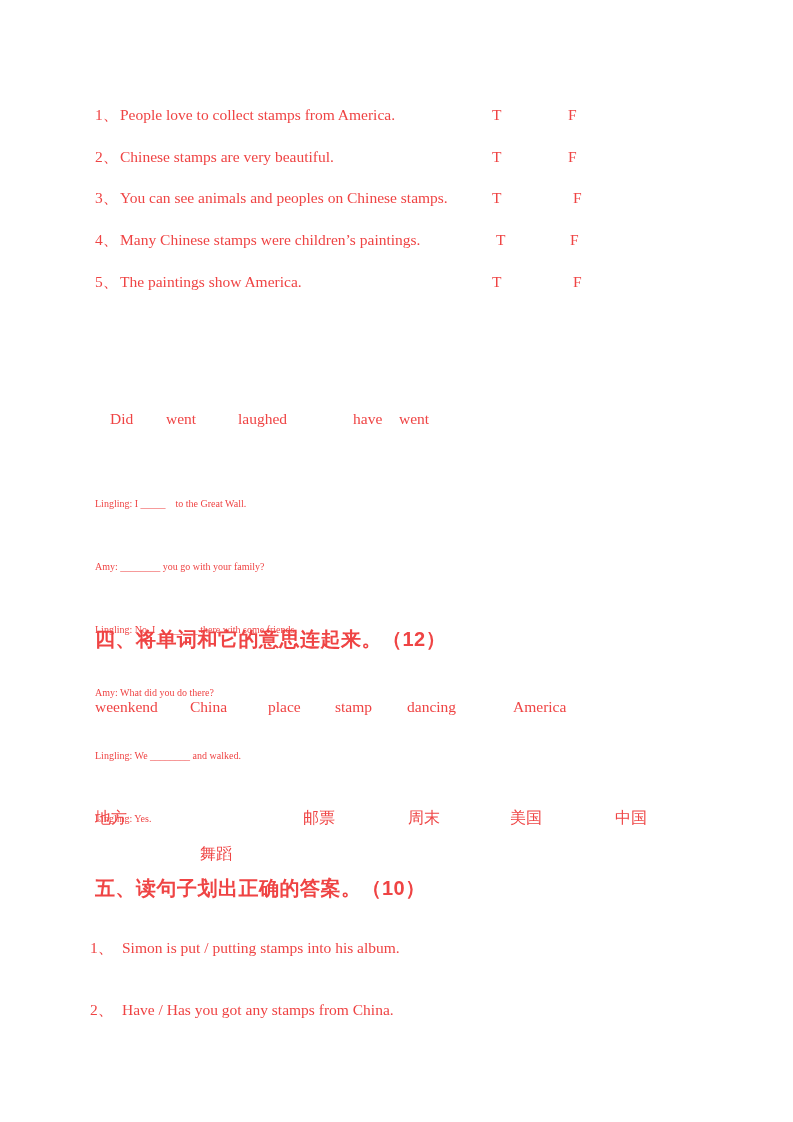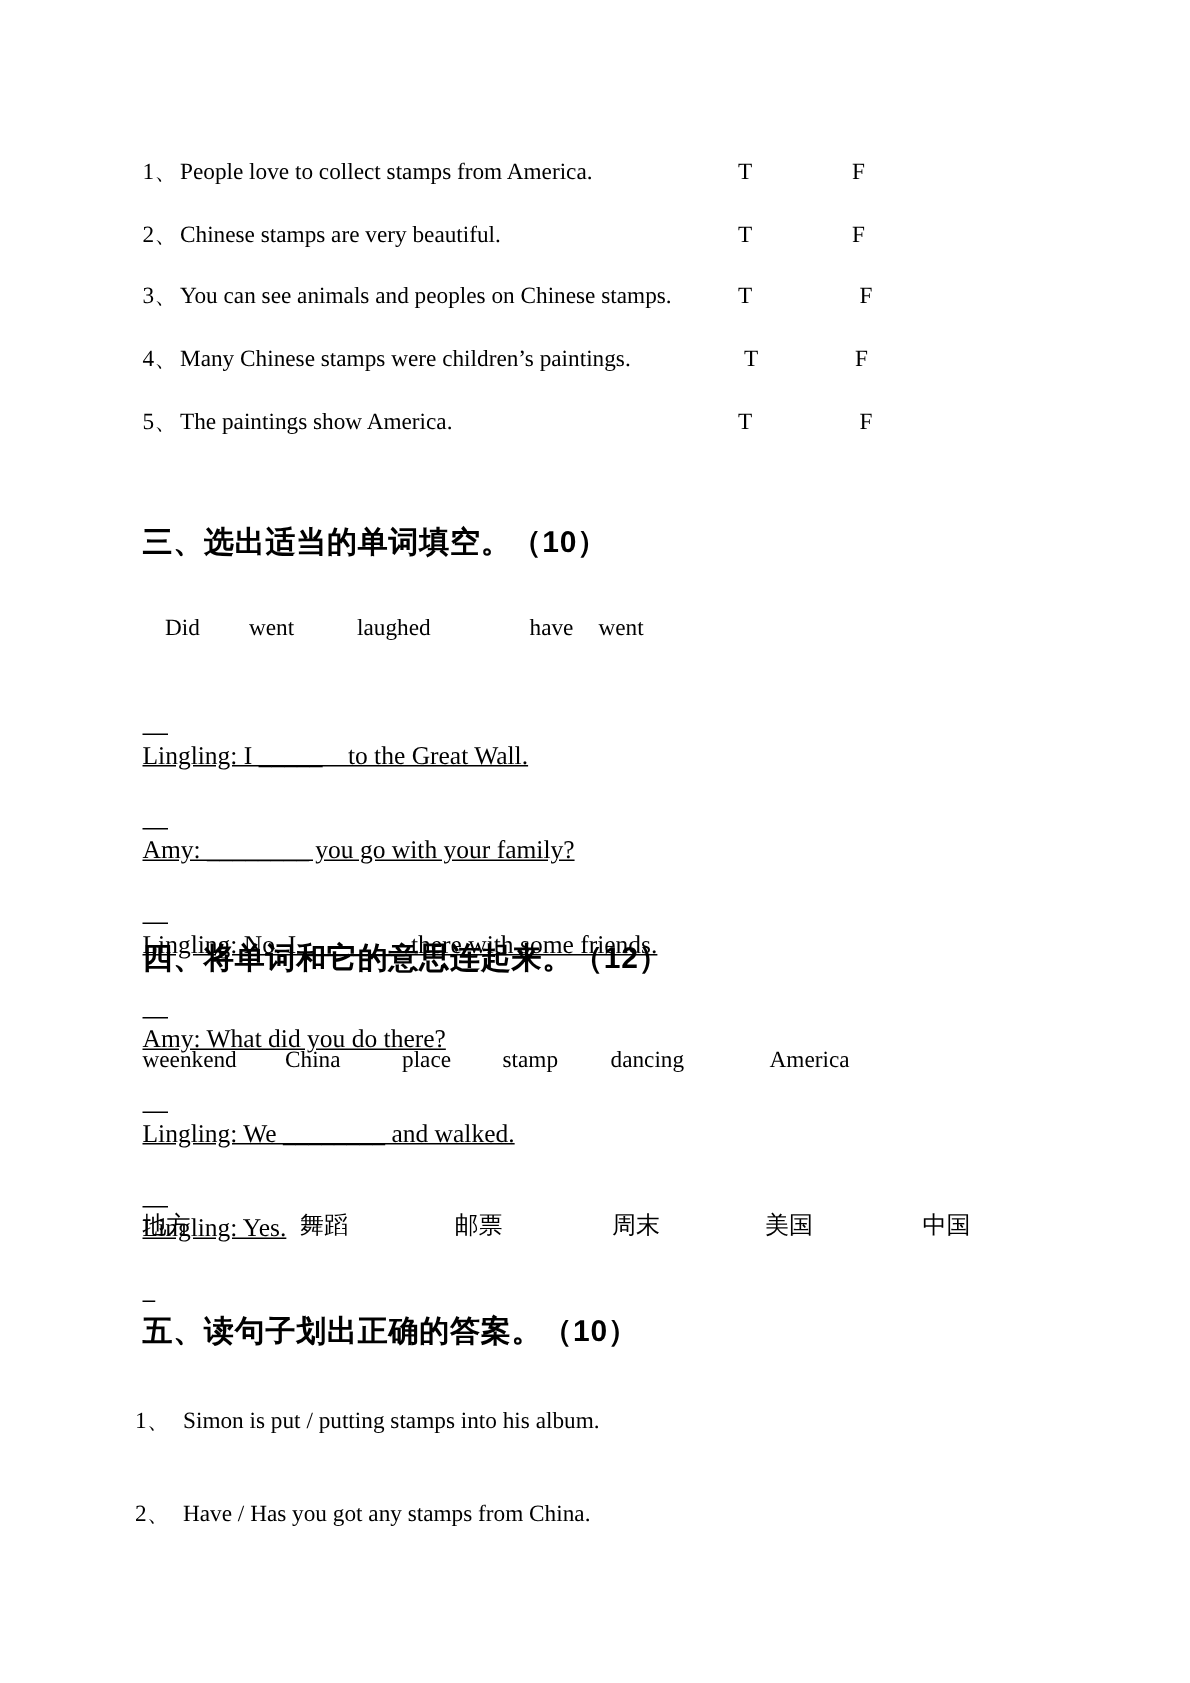--- a/index.html
+++ b/index.html
@@ -5,21 +5,21 @@
   html, body {
     margin: 0;
     padding: 0;
     background: #ffffff;
   }
   .page {
     position: relative;
     width: 793px;
     height: 1122px;
     background: #ffffff;
-    color: #000000;
+    color: #ef4444;
     font-family: "Liberation Serif", "DejaVu Serif", serif;
     overflow: hidden;
   }
 
   
   .tf-section {
     position: absolute;
     left: 95px;
     top: 106px;
     width: 560px;
@@ -73,45 +73,44 @@
   .word-bank span:nth-child(2) { left: 56px; }
   .word-bank span:nth-child(3) { left: 128px; }
   .word-bank span:nth-child(4) { left: 219px; margin-left: 24px; }
   .word-bank span:nth-child(5) { left: 289px; }
 
   
   .dialogue {
     position: absolute;
     left: 95px;
     top: 451px;
-    font-size: 17px;
+    font-size: 10px;
     line-height: 21px;
     white-space: pre;
-    text-decoration: underline;
   }
 
   
   .match-row {
     position: absolute;
     left: 95px;
     height: 20px;
     width: 560px;
     line-height: 20px;
   }
   .match-row span { position: absolute; top: 16px; white-space: nowrap; }
   .english-row { top: 681px; font-size: 15.5px; }
   .english-row span:nth-child(1) { left: 0; }
   .english-row span:nth-child(2) { left: 95px; }
   .english-row span:nth-child(3) { left: 173px; }
   .english-row span:nth-child(4) { left: 240px; }
   .english-row span:nth-child(5) { left: 312px; }
   .english-row span:nth-child(6) { left: 418px; }
   .chinese-row { top: 792px; font-size: 16px; }
   .chinese-row span:nth-child(1) { left: 0; }
-  .chinese-row span:nth-child(2) { left: 105px; }
+  .chinese-row span:nth-child(2) { left: 105px; margin-top: 36px; }
   .chinese-row span:nth-child(3) { left: 208px; }
   .chinese-row span:nth-child(4) { left: 313px; }
   .chinese-row span:nth-child(5) { left: 415px; }
   .chinese-row span:nth-child(6) { left: 520px; }
 
   
   .sentence-item {
     position: absolute;
     left: 90px;
     font-size: 15.5px;
@@ -148,21 +147,20 @@
       <span class="opt-t">T</span>
       <span class="opt-f">F</span>
     </div>
     <div class="tf-row">
       <span class="q-num">5、</span><span>The paintings show America.</span>
       <span class="opt-t">T</span>
       <span class="opt-f">F</span>
     </div>
   </div>
 
-  <div class="section-title title-three">三、选出适当的单词填空。（10）</div>
 
   <div class="word-bank">
     <span>Did</span>
     <span>went</span>
     <span>laughed</span>
     <span>have</span>
     <span>went</span>
   </div>
 
   <div class="dialogue">

